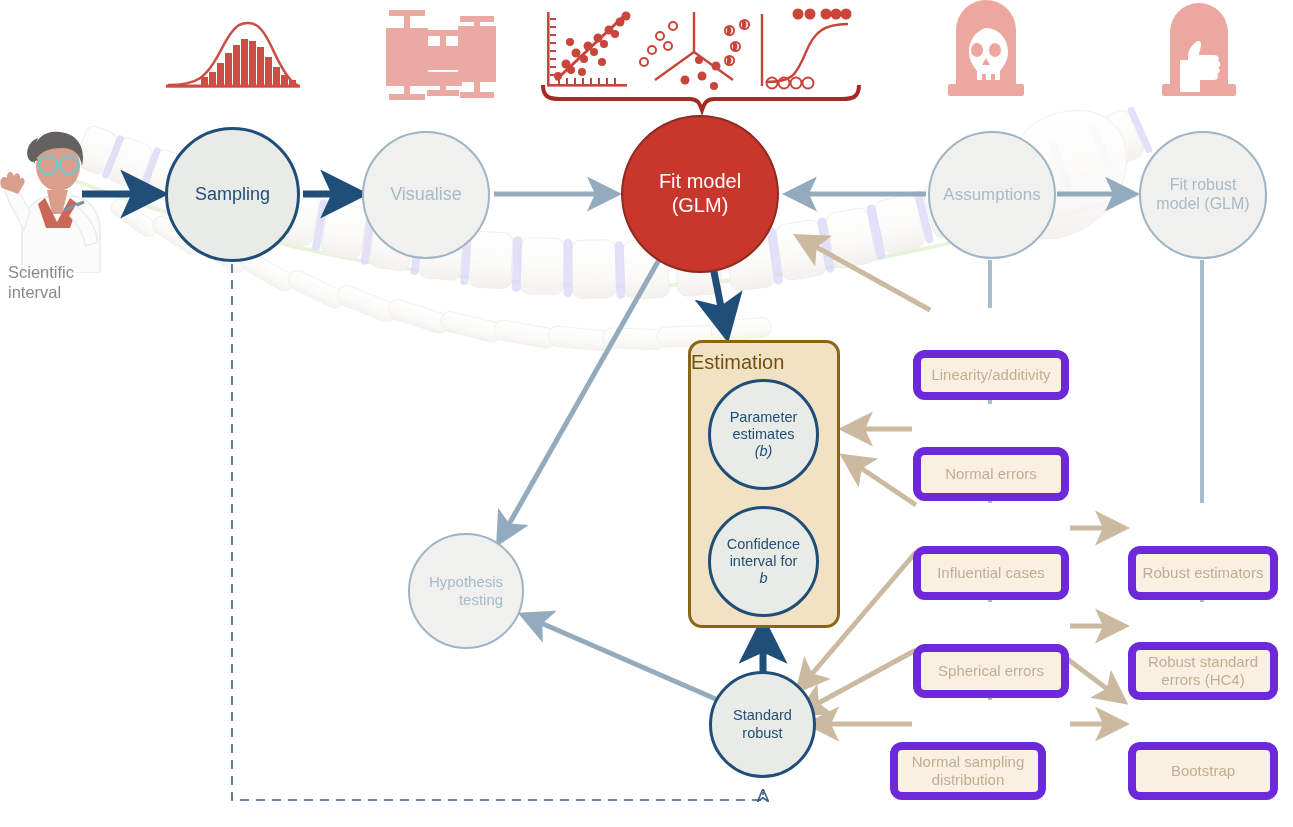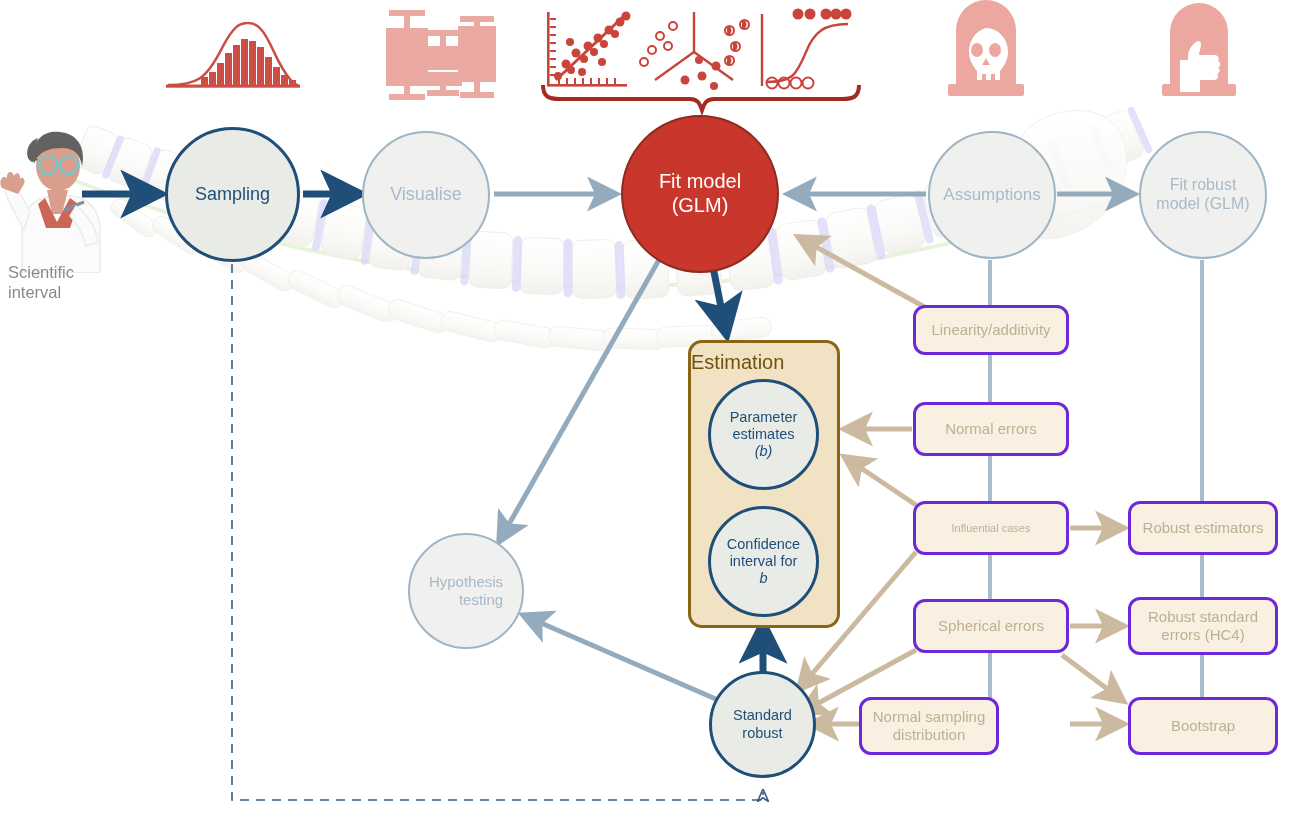--- a/index.html
+++ b/index.html
@@ -44,23 +44,24 @@
     color:#a7bac9;
   }
   .circ-red{
     background:#c9372c;
     border:2px solid #8d2a22;
     color:#ffffff;
   }
   
   .rbox{
     background:#faf0e1;
-    border:3px solid #6d28d9;
+    border:8px solid #6d28d9;
     border-radius:12px;
     color:#c0ae94;
+    margin-top:45px;
   }
   .estimation-panel{
     position:absolute;
     background:#f2e2c4;
     border:3px solid #8a6516;
     border-radius:14px;
     box-sizing:border-box;
   }
   .estimation-title{
     position:absolute;
@@ -618,29 +619,29 @@
   </div>
 
   <div class="node rbox" style="left:913px;top:305px;width:156px;height:50px;font-size:15px;">
     <span>Linearity/additivity</span>
   </div>
 
   <div class="node rbox" style="left:913px;top:402px;width:156px;height:54px;font-size:15px;">
     <span>Normal errors</span>
   </div>
 
-  <div class="node rbox" style="left:913px;top:501px;width:156px;height:54px;font-size:11px;">
+  <div class="node rbox" style="left:913px;top:501px;width:156px;height:54px;font-size:15px;">
     <span>Influential cases</span>
   </div>
 
   <div class="node rbox" style="left:913px;top:599px;width:156px;height:54px;font-size:15px;">
     <span>Spherical errors</span>
   </div>
 
-  <div class="node rbox" style="left:859px;top:697px;width:140px;height:58px;font-size:15px;">
+  <div class="node rbox" style="left:890px;top:697px;width:156px;height:58px;font-size:15px;">
     <div>
       <div>Normal sampling</div>
       <div>distribution</div>
     </div>
   </div>
 
   <div class="node rbox" style="left:1128px;top:501px;width:150px;height:54px;font-size:15px;">
     <span>Robust estimators</span>
   </div>
 

